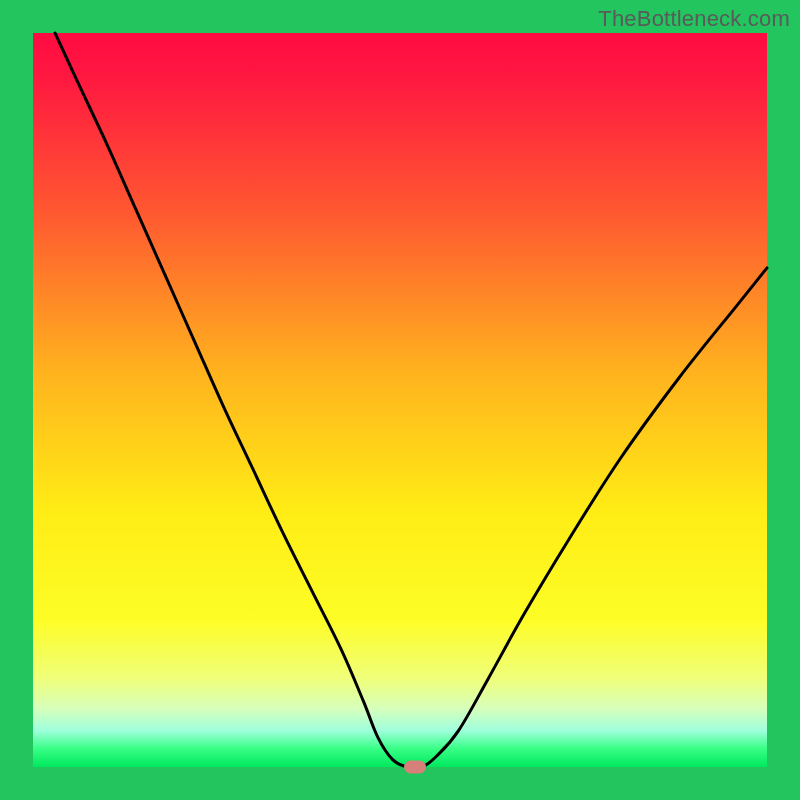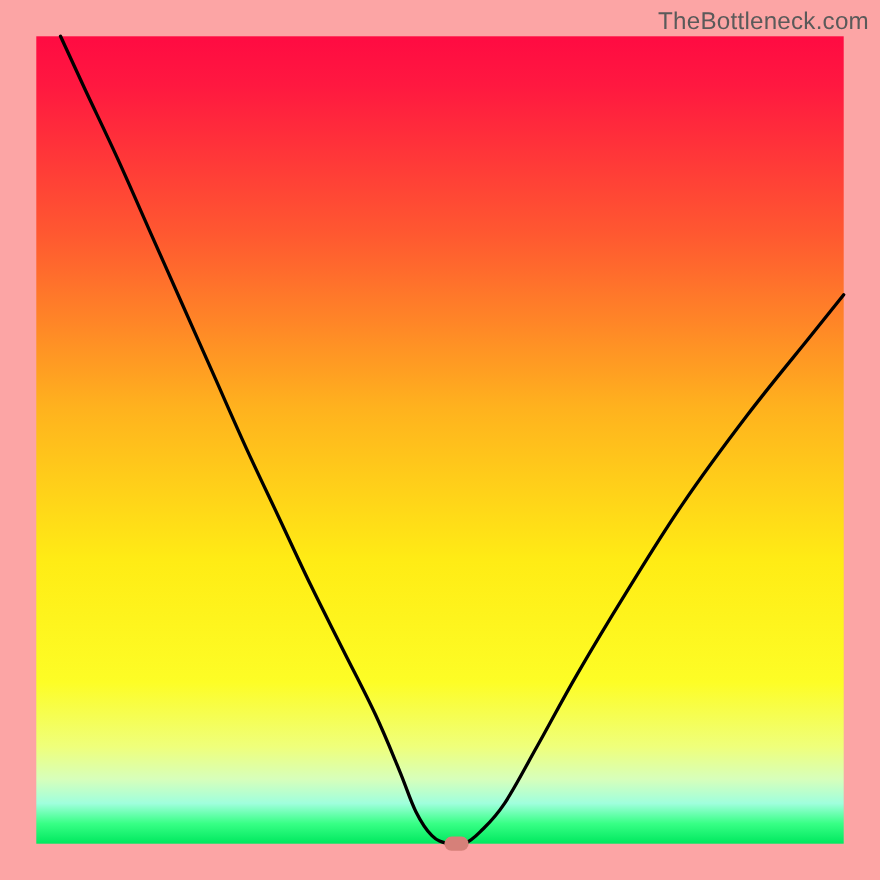--- a/index.html
+++ b/index.html
@@ -8,21 +8,21 @@
     width: 800px;
     height: 800px;
     background: #000;
     overflow: hidden;
     font-family: Arial, Helvetica, sans-serif;
   }
   .frame {
     position: relative;
     width: 800px;
     height: 800px;
-    background: #fca5a5;
+    background: #22c55e;
   }
   .plot-area {
     position: absolute;
     left: 33px;
     top: 33px;
     width: 734px;
     height: 734px;
     
     background: linear-gradient(
       to bottom,

